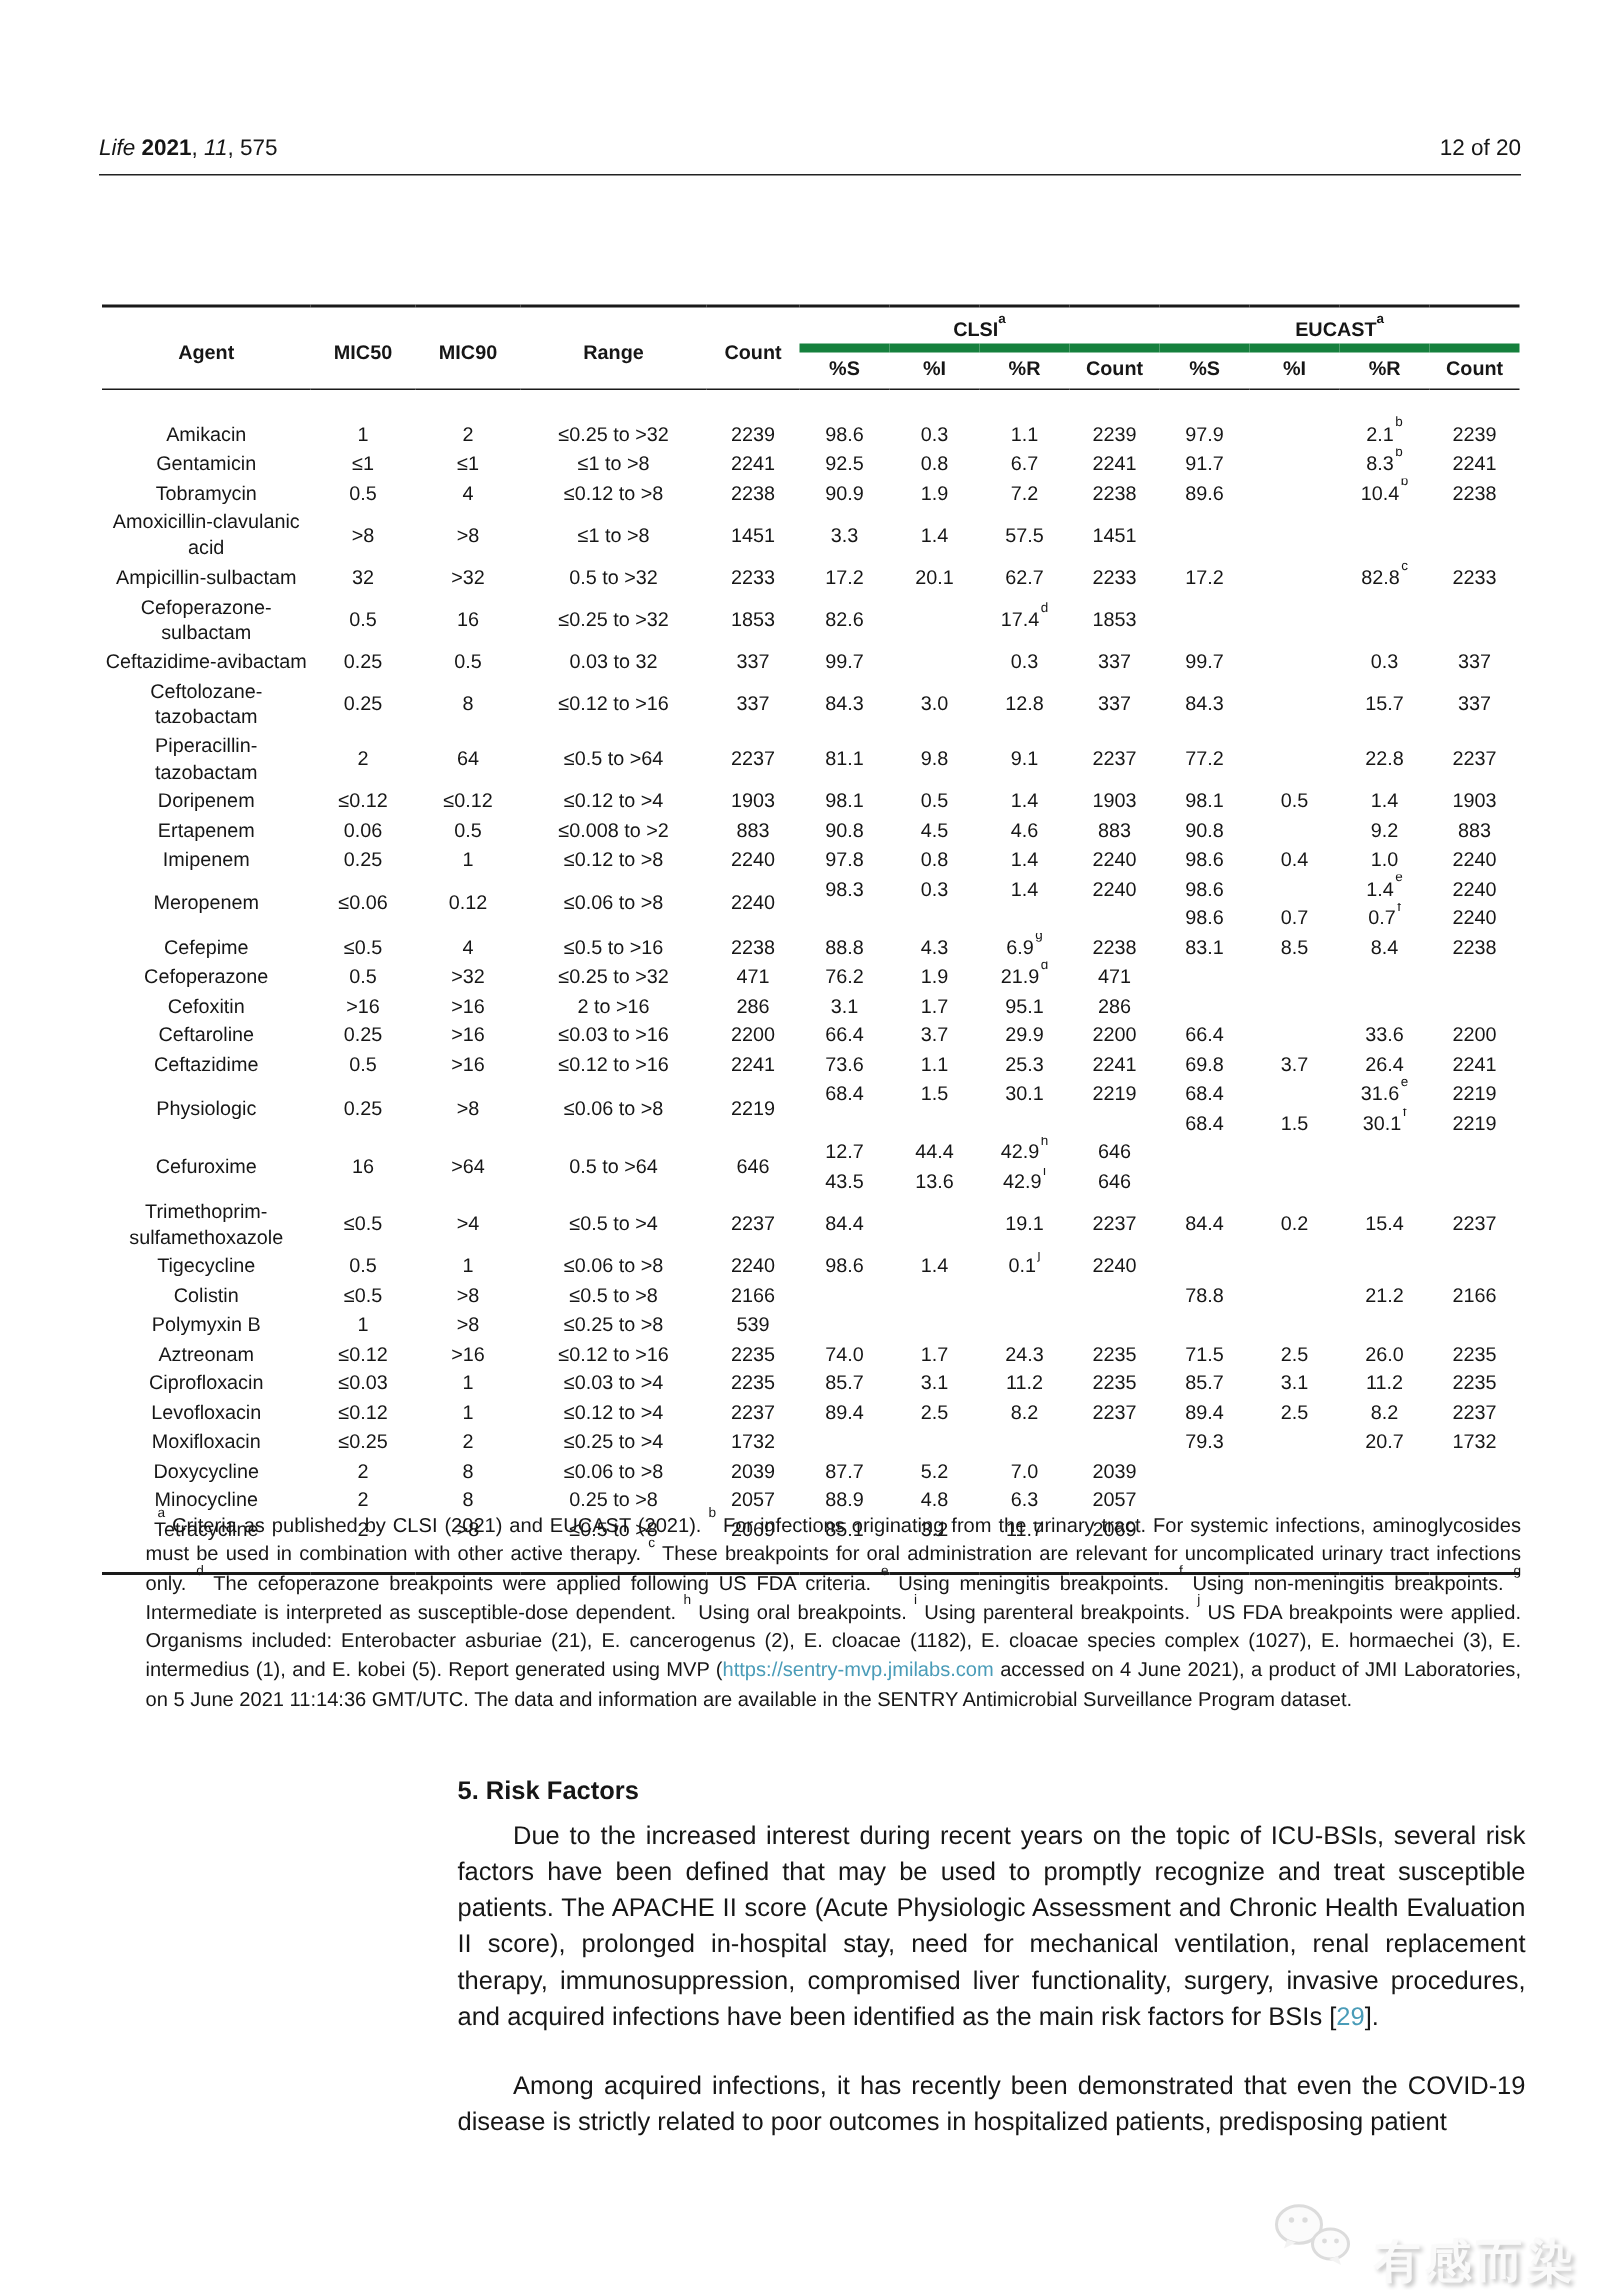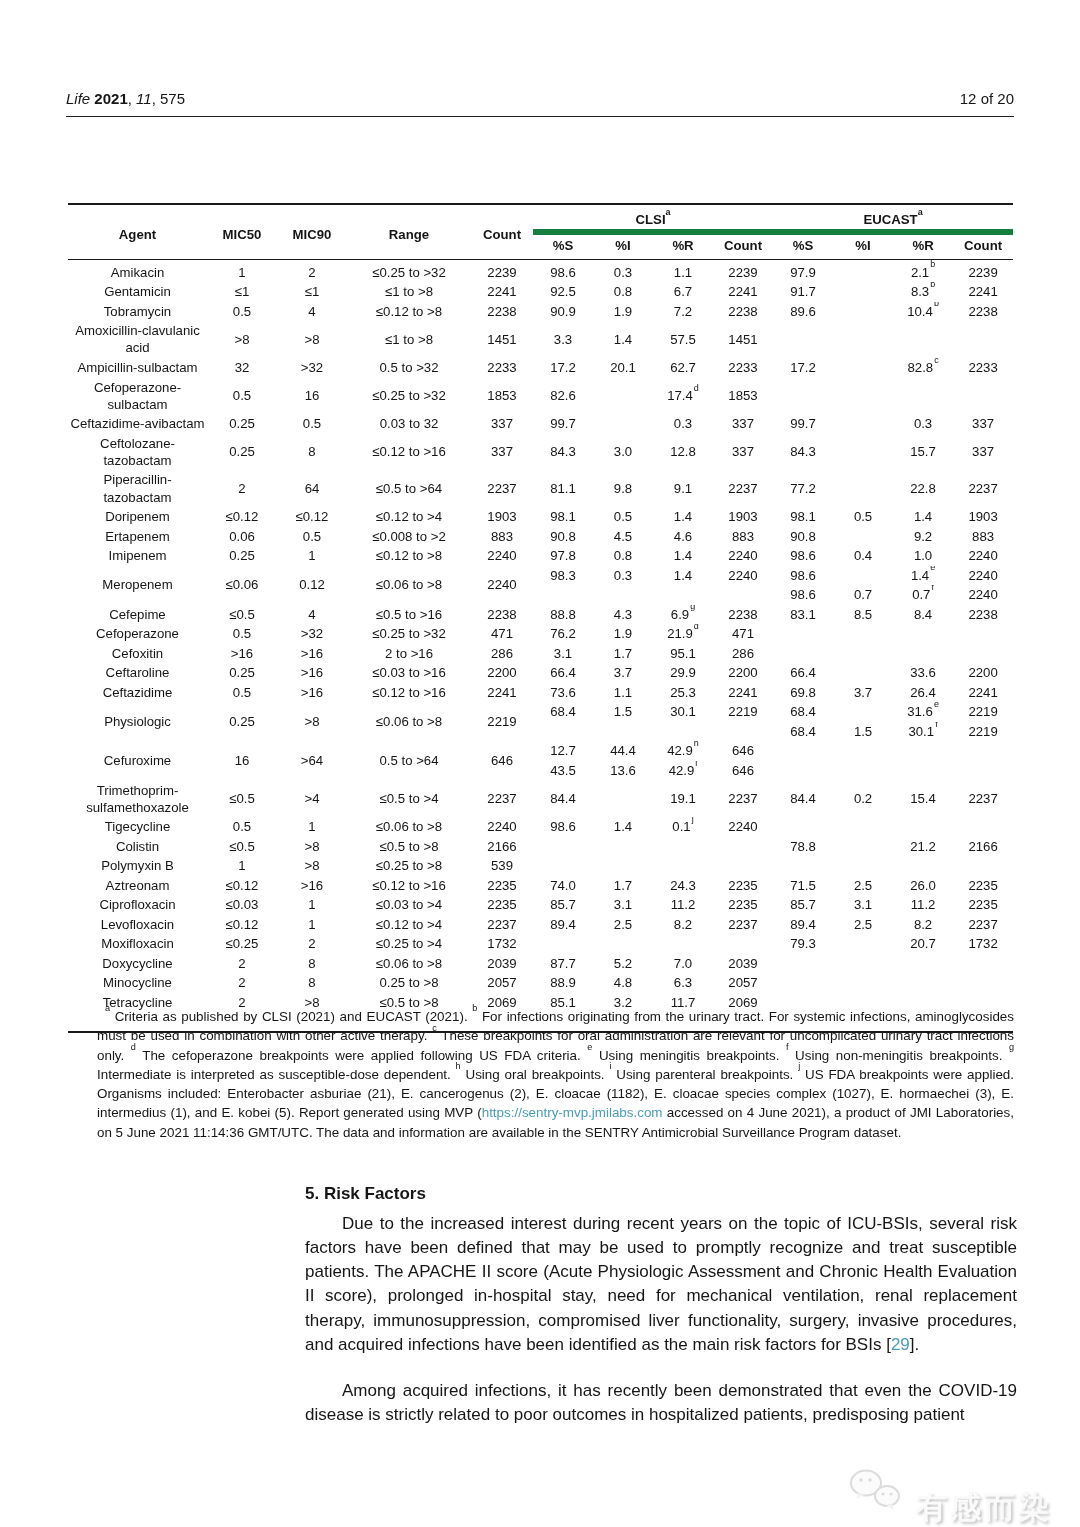--- a/index.html
+++ b/index.html
@@ -18,21 +18,21 @@
   
   .caption { position:absolute; left:66px; right:66px; top:172px; text-align:center; font-size:14.6px; }
   
   .restable-wrap { position:absolute; left:68px; top:203px; width:945px; }
   table.restable { width:945px; border-collapse:collapse; table-layout:fixed; font-size:13.2px; line-height:1.3; }
   table.restable th, table.restable td { font-weight:normal; text-align:center; vertical-align:middle; padding:1.2px 2px; overflow:hidden; }
   table.restable thead th { font-weight:bold; }
   tr.hdr-top > th { border-top:2px solid #1a1a1a; padding-top:6px; }
   th.group-span { border-bottom:6px solid #15803d; padding-bottom:2px; }
   tr.hdr-sub > th { padding-bottom:5px; }
-  tbody tr:first-child td { border-top:1.2px solid #1a1a1a; padding-top:4px; }
+  tbody tr:first-child td { border-top:1.2px solid #1a1a1a; padding-top:21px; }
   tbody { border-bottom:2px solid #1a1a1a; }
   tbody tr:last-child td { padding-bottom:20px; }
   td.agent-cell { text-align:center; }
   sup { font-size:0.68em; position:relative; top:-0.45em; line-height:0; }
   td sup, .caption sup { margin-left:1px; }
   
   .footnotes {
     position:absolute; left:97px; width:917px; top:1007px;
     font-size:13.4px; line-height:1.44; text-align:justify;
   }

